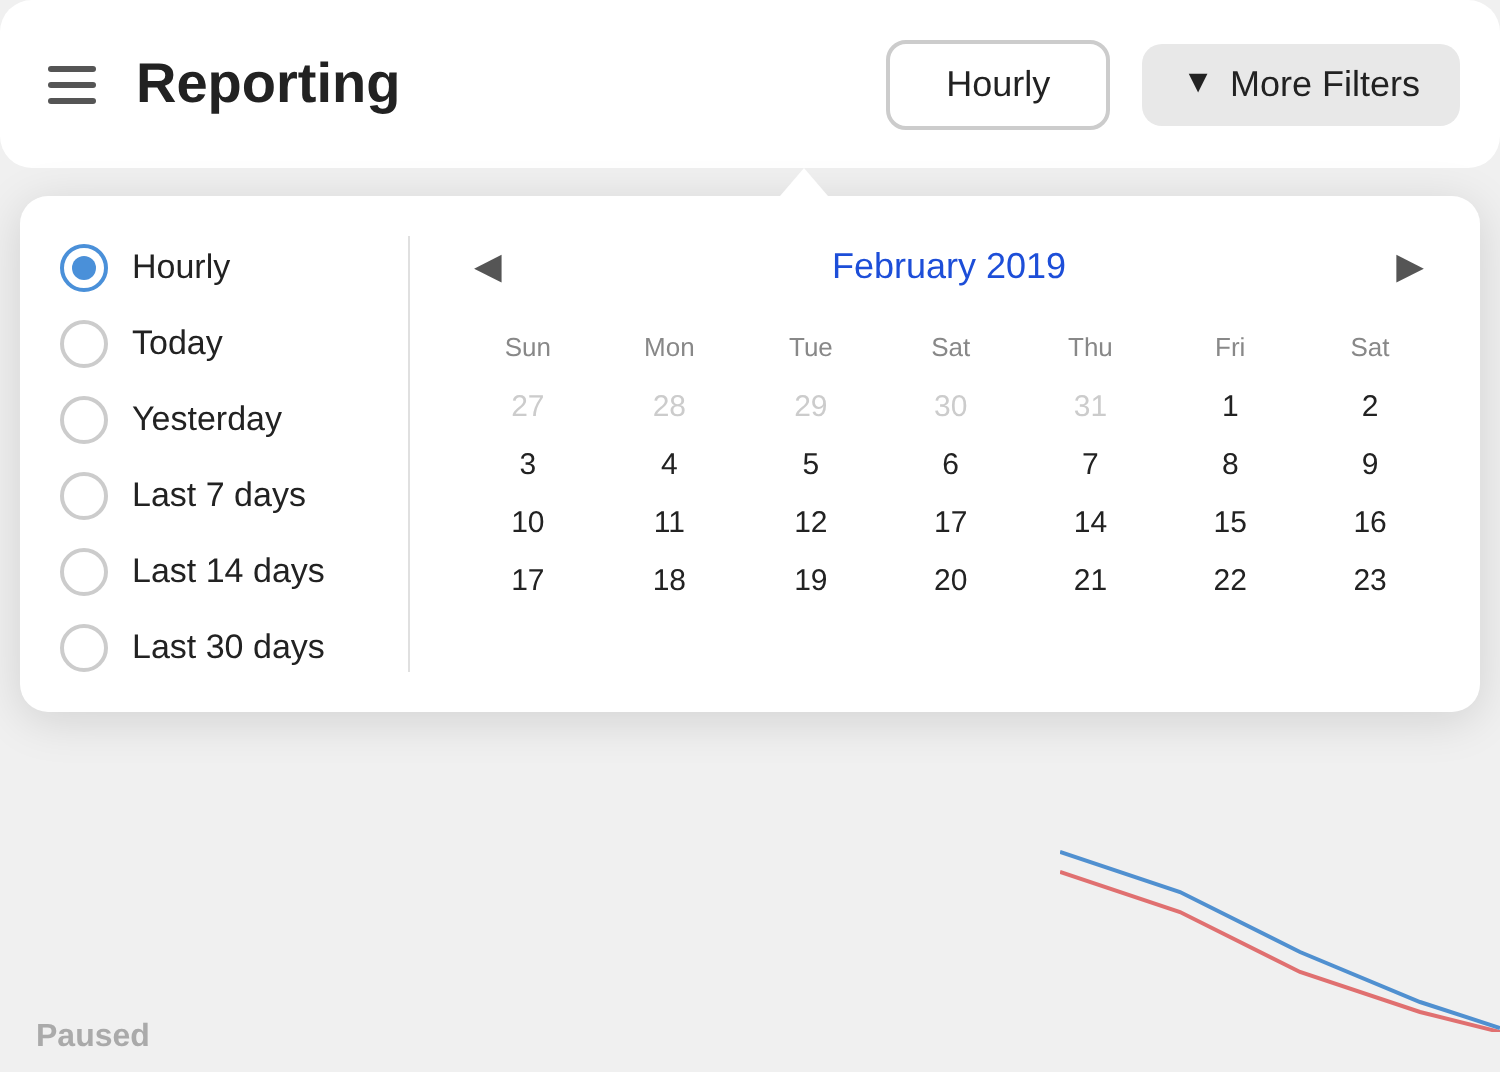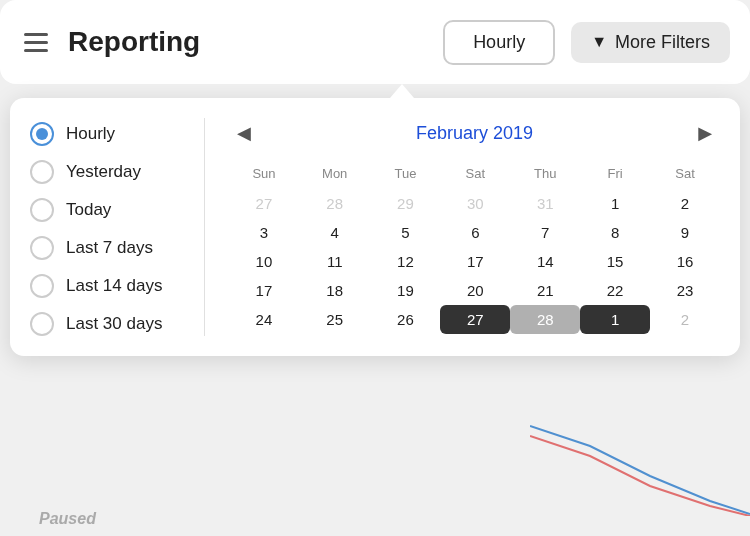--- a/index.html
+++ b/index.html
@@ -211,25 +211,24 @@
       bottom: 0;
       right: 0;
       width: 100%;
       height: 120px;
       overflow: hidden;
       pointer-events: none;
     }
     .paused-label {
       position: absolute;
       bottom: 8px;
-      left: 39px;
+      left: 18px;
       font-size: 16px;
       font-weight: 600;
       color: #aaa;
-      font-style: italic;
     }
     .chart-lines {
       position: absolute;
       right: 0;
       bottom: 20px;
     }
   </style>
 </head>
 <body>
 
@@ -252,25 +251,25 @@
   <div class="dropdown-panel">
 
     <div class="radio-options">
 
     <div class="radio-item">
           <div class="radio-circle selected"></div>
           <span class="radio-label">Hourly</span>
         </div>
         <div class="radio-item">
           <div class="radio-circle"></div>
+          <span class="radio-label">Today</span>
+        </div>
+        <div class="radio-item">
+          <div class="radio-circle"></div>
           <span class="radio-label">Yesterday</span>
-        </div>
-        <div class="radio-item">
-          <div class="radio-circle"></div>
-          <span class="radio-label">Today</span>
         </div>
         <div class="radio-item">
           <div class="radio-circle"></div>
           <span class="radio-label">Last 7 days</span>
         </div>
         <div class="radio-item">
           <div class="radio-circle"></div>
           <span class="radio-label">Last 14 days</span>
         </div>
         <div class="radio-item">
@@ -331,29 +330,20 @@
             </tr>
             <tr>
               <td class="normal">17</td>
               <td class="normal">18</td>
               <td class="normal">19</td>
               <td class="normal">20</td>
               <td class="normal">21</td>
               <td class="normal">22</td>
               <td class="normal">23</td>
             </tr>
-            <tr>
-              <td class="normal">24</td>
-              <td class="normal">25</td>
-              <td class="normal">26</td>
-              <td class="selected-dark">27</td>
-              <td class="selected-gray">28</td>
-              <td class="selected-dark">1</td>
-              <td class="other-month-light">2</td>
-            </tr>
           </tbody>
       </table>
     </div>
   </div>
 </div>
 
 <div class="chart-bg">
   <span class="paused-label">Paused</span>
   <svg class="chart-lines" width="220" height="100" viewBox="0 0 220 100">
     <polyline points="0,20 60,40 120,70 180,90 220,100" fill="none" stroke="#e07070" stroke-width="2"></polyline>

